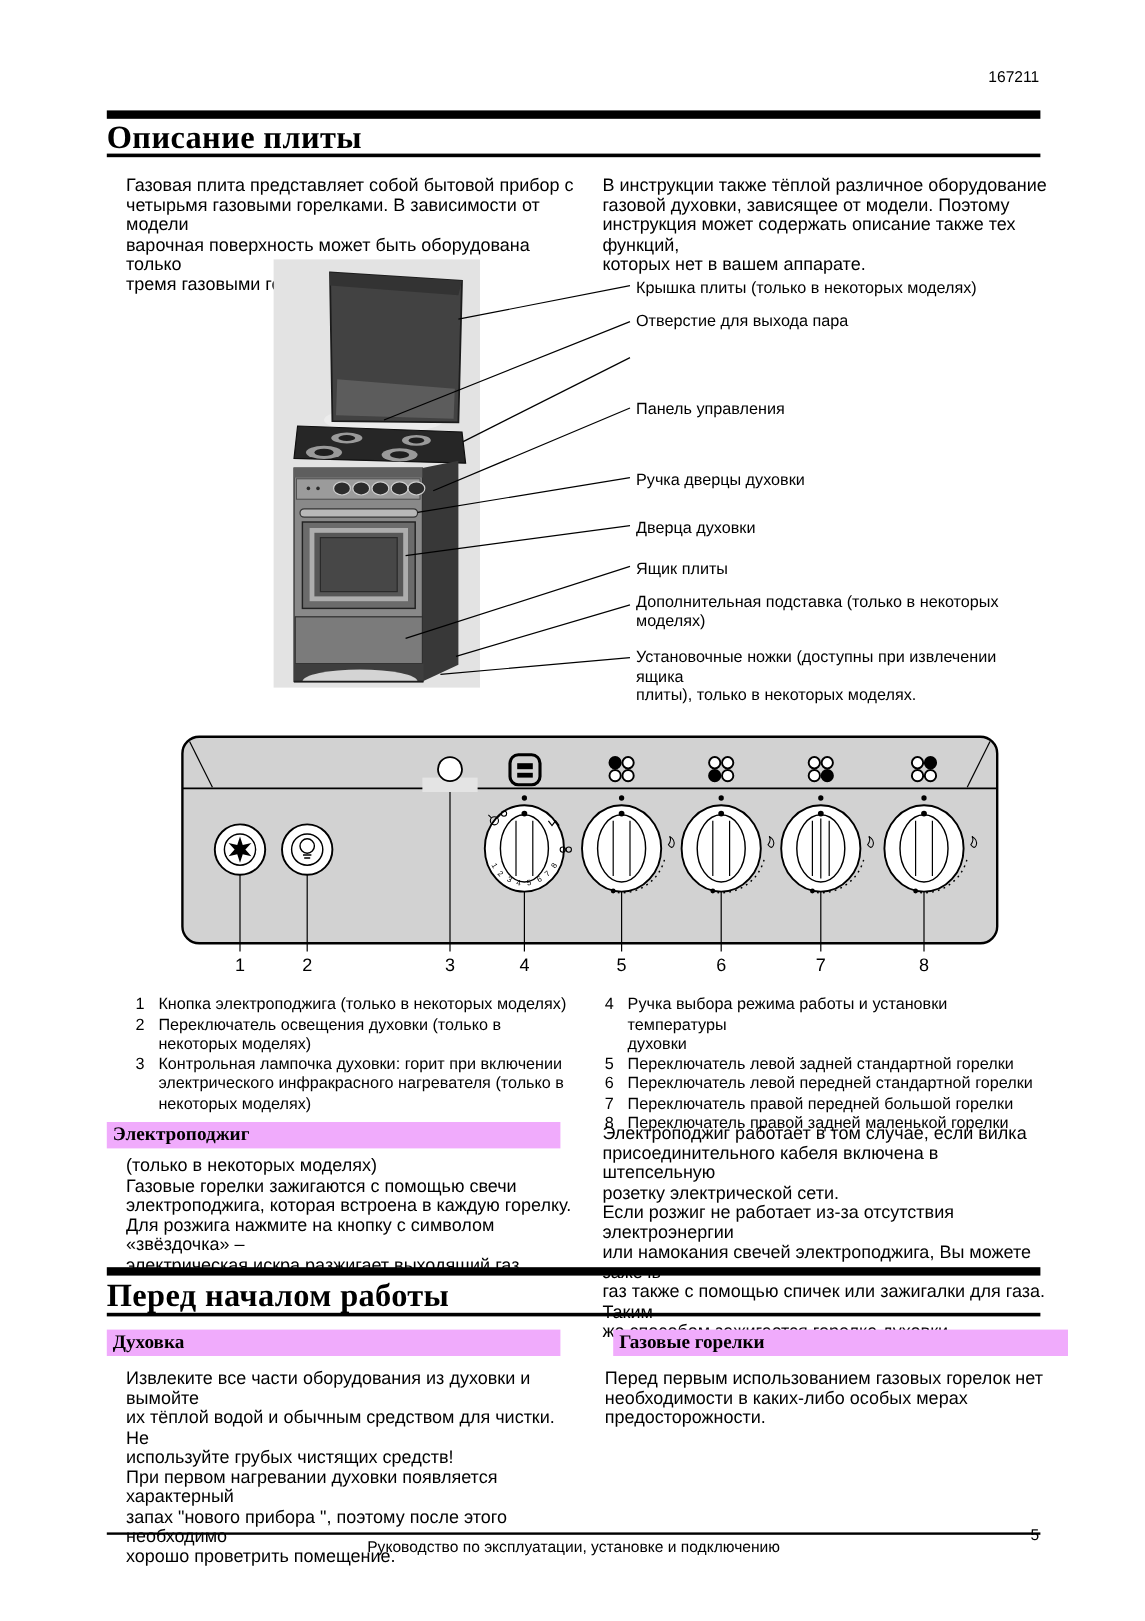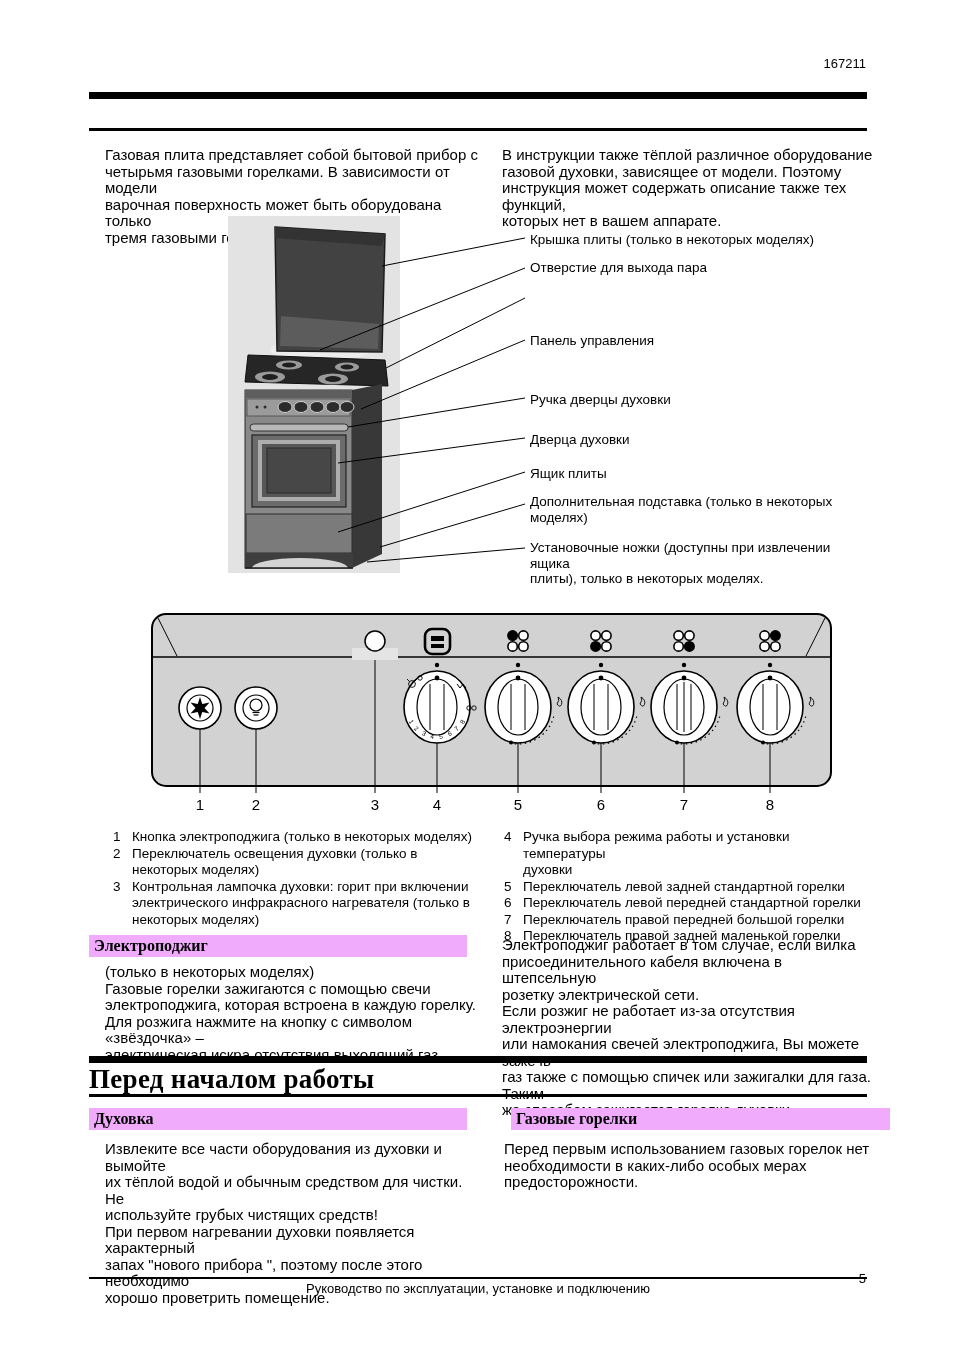--- a/index.html
+++ b/index.html
@@ -50,20 +50,21 @@
   .footer-page { position:absolute; right:88px; top:1271px; font-size:13px; }
 </style>
 </head>
 <body>
 
 <div class="page">
 
   <div class="docnum">167211</div>
 
   <div class="rule-thick" style="top:92px"></div>
+  <div class="h1" style="top:99px">Описание плиты</div>
   <div class="rule-thin" style="top:128px"></div>
 
   <div class="body-text col-left" style="top:147px">Газовая плита представляет собой бытовой прибор с
 четырьмя газовыми горелками. В зависимости от модели
 варочная поверхность может быть оборудована только
 тремя газовыми горелками.</div>
   <div class="body-text col-right" style="top:147px">В инструкции  также тёплой различное оборудование
 газовой духовки, зависящее от модели. Поэтому
 инструкция может содержать описание также тех функций,
 которых нет в вашем аппарате.</div>
@@ -346,21 +347,21 @@
       <span class="legend-num">8</span>
       <span class="legend-text">Переключатель правой задней маленькой горелки</span>
     </div>
   </div>
 
   <div class="graybar" style="left:89px;top:935px;width:378px">Электроподжиг</div>
   <div class="body-text col-left" style="top:964px">(только в некоторых моделях)
 Газовые горелки зажигаются с помощью свечи
 электроподжига, которая встроена в  каждую горелку.
 Для розжига нажмите на кнопку с символом «звёздочка» –
-электрическая искра отсутствия выходящий газ.</div>
+электрическая искра разжигает выходящий газ.</div>
   <div class="body-text col-right" style="top:937px">Электроподжиг работает в том случае, если вилка
 присоединительного кабеля включена в штепсельную
 розетку электрической сети.
 Если розжиг не работает из-за отсутствия электроэнергии
 или намокания свечей электроподжига, Вы можете зажечь
 газ также с помощью спичек или зажигалки для газа. Таким
 же способом зажигается горелка духовки.</div>
 
   <div class="rule-thick" style="top:1056px"></div>
   <div class="h1" style="top:1064px">Перед началом работы</div>

